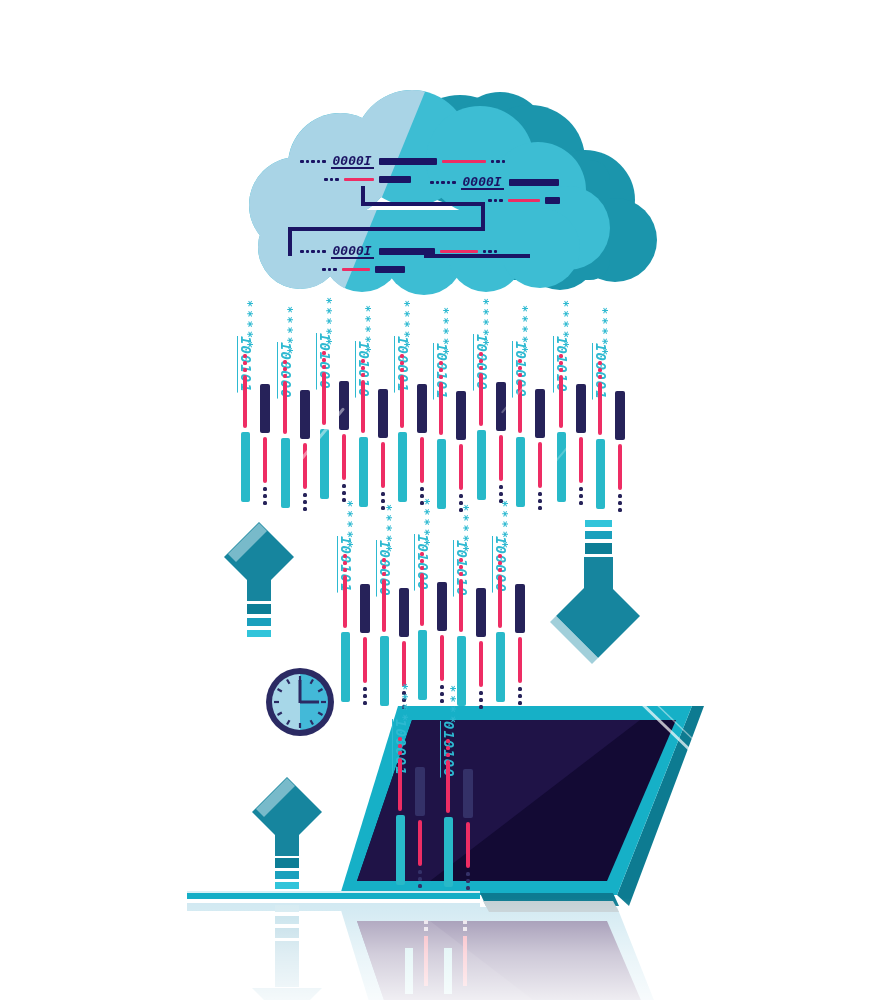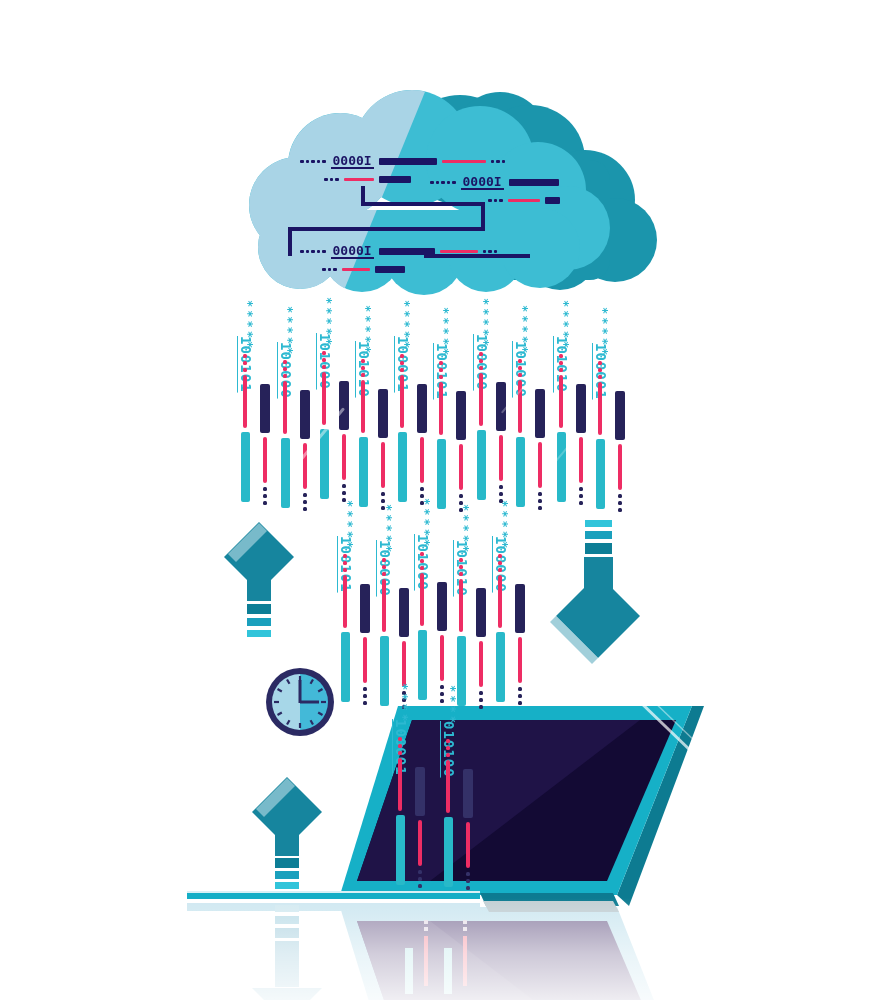--- a/index.html
+++ b/index.html
@@ -1,17 +1,17 @@
 <!DOCTYPE html>
 <html style="--pink: #ee2d64; --navy: #262259; --navyScreen: #343168; --navyText: #1b1464; --cyan: #2db9d1; --tealBar: #28b9c9; --cloudLight: #a9d4e6; --cloudMid: #3dbdd3; --cloudDark: #1b95ac; --arrow: #16859e; --dashDark: #0d7e96; --dashMid: #1aa0bd; --dashLight: #31c4da; --arrowHilite: #8ac3d1; --clockRing: #2b2a63; --clockFaceL: #a7d7e8; --clockFaceR: #43b9d8; --laptopTeal: #16b0c7; --laptopBevel: #0d7b91; --screenDark: #130a34; --screenLight: #1f1347; --baseTeal: #14aec6; --baseHilite: #d9f0f5; --reflBlue: #cfe8f1; --reflGray: #c2cfd4; --reflScreen: #9287a8; --reflScreenLight: #9c92b0; --reflTealBar: #cdeef0; --reflPink: #f8aab6; --reflArrow: #b9d9e5; --reflArrowLight: #d4eaf1; --reflArrowMid: #c2e0ea;"><head>
 <meta charset="utf-8">
 <style>
   html,body{margin:0;padding:0;background:#fff;}
   #canvas{position:relative;width:757px;height:1000px;background:#fff;overflow:hidden;
-          font-family:"Liberation Sans",sans-serif;}
+          font-family:"Liberation Sans",sans-serif;font-style:italic;}
   #vector{position:absolute;left:0;top:0;z-index:1;}
   .layer{position:absolute;left:0;top:0;width:877px;height:1000px;z-index:2;pointer-events:none;}
 
   
   .unit{position:absolute;width:36px;height:210px;}
   .stars{position:absolute;white-space:nowrap;transform:rotate(90deg);transform-origin:0 0;
          font-family:"DejaVu Sans Mono",monospace;font-weight:bold;font-size:12px;
          letter-spacing:3px;color:var(--cyan);}
   .vtext{position:absolute;white-space:nowrap;transform:rotate(90deg);transform-origin:0 0;
          font-family:"DejaVu Sans Mono",monospace;font-weight:bold;font-size:14px;

